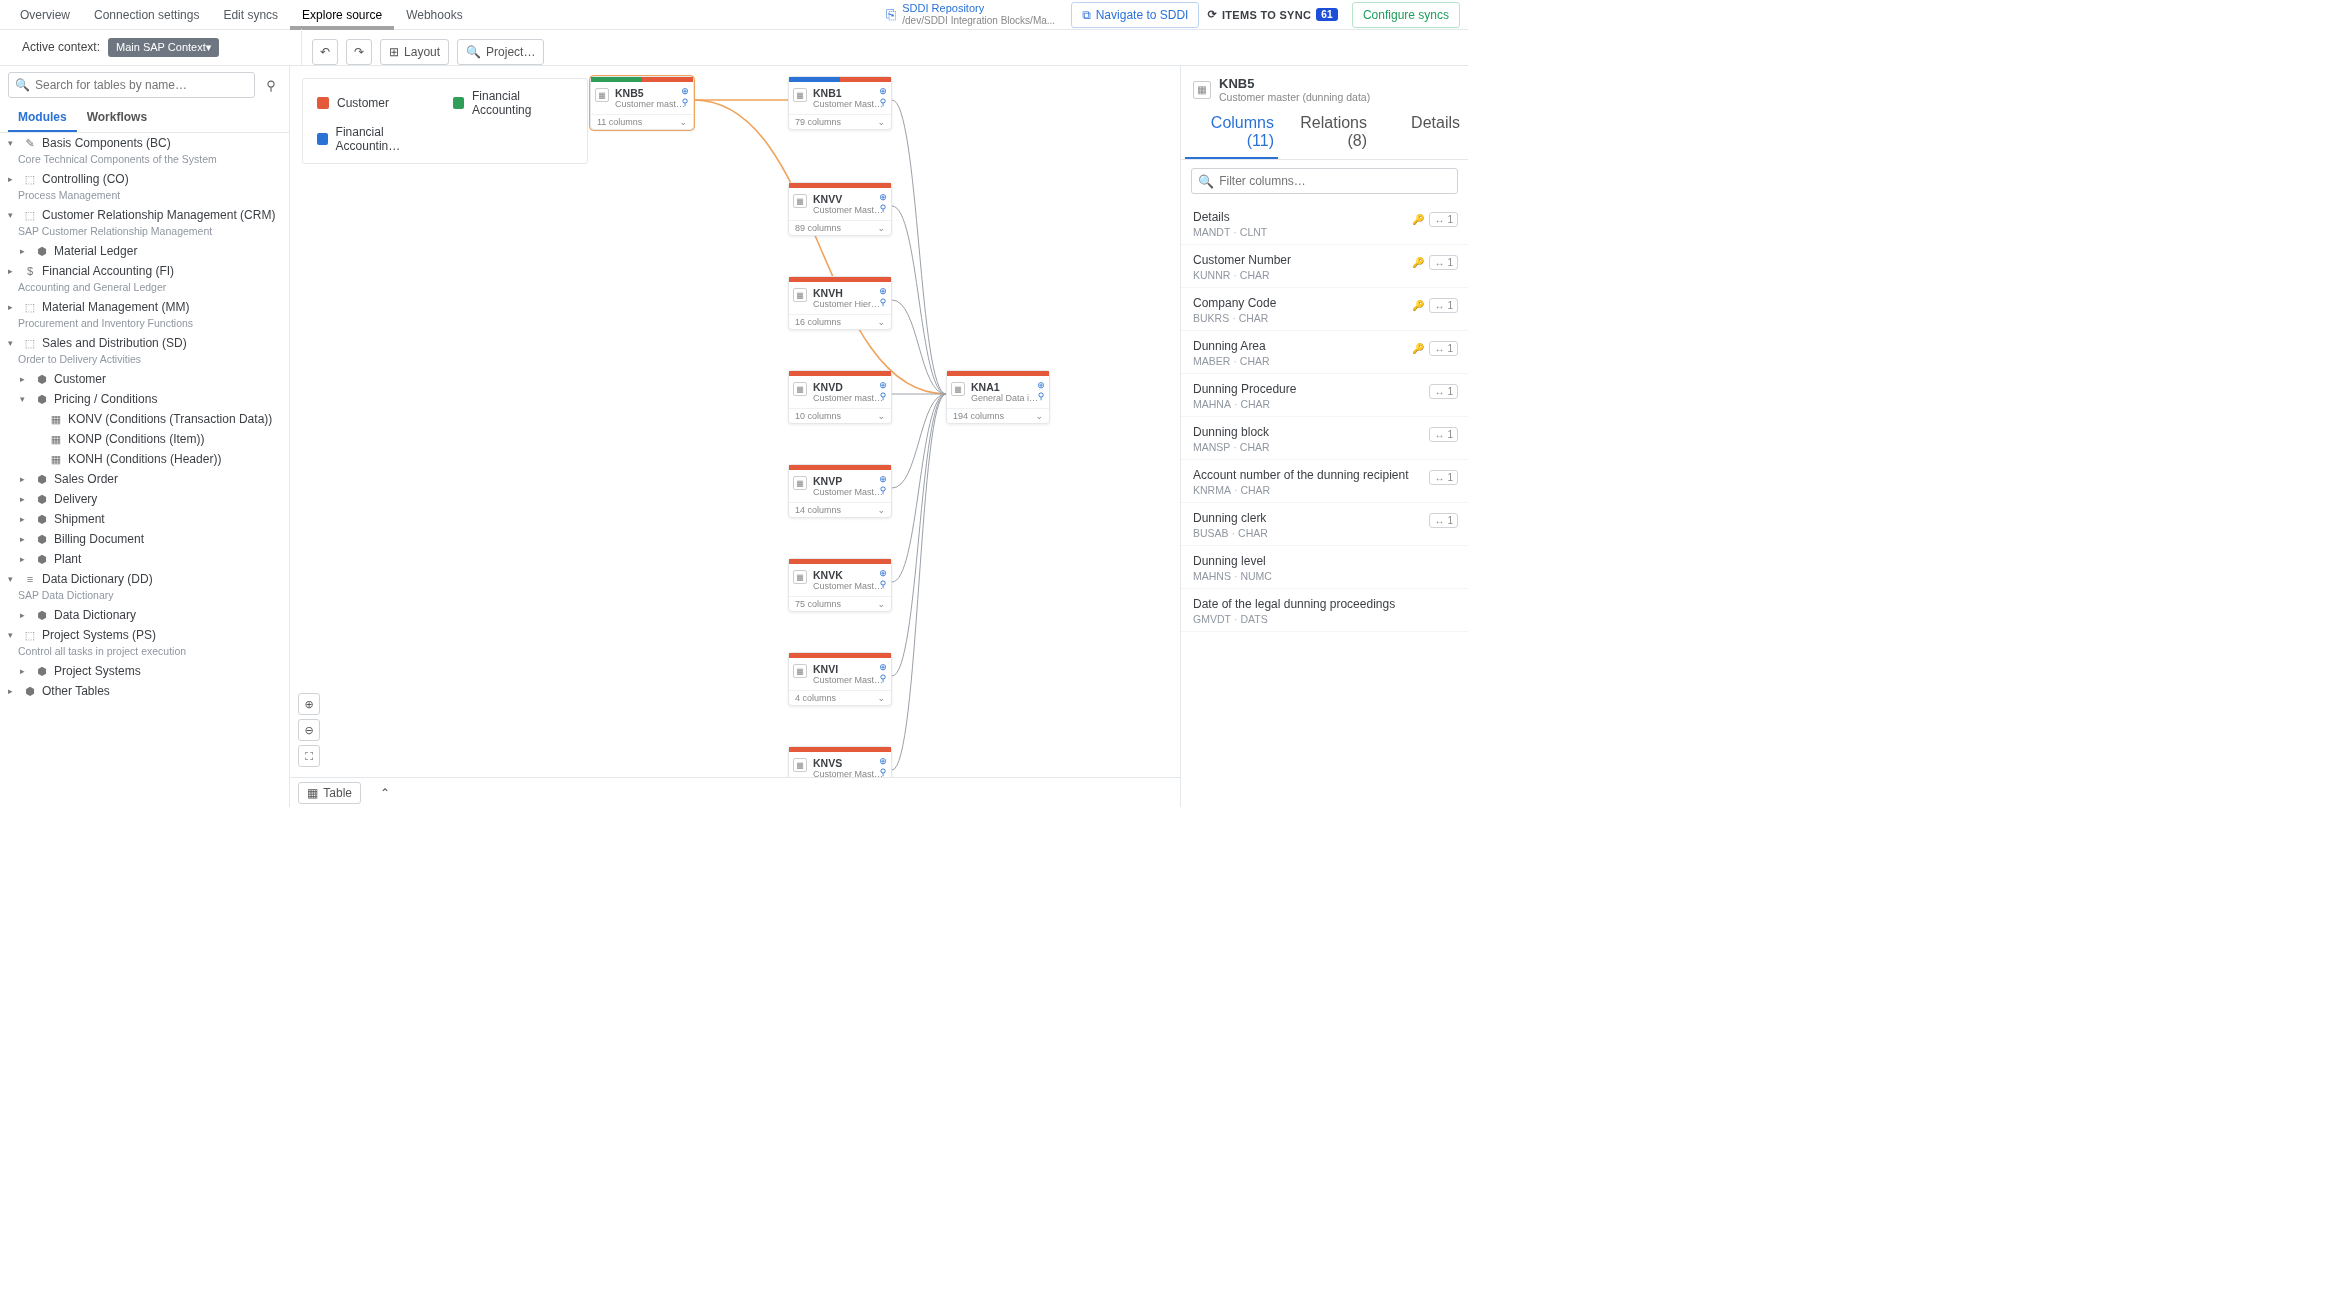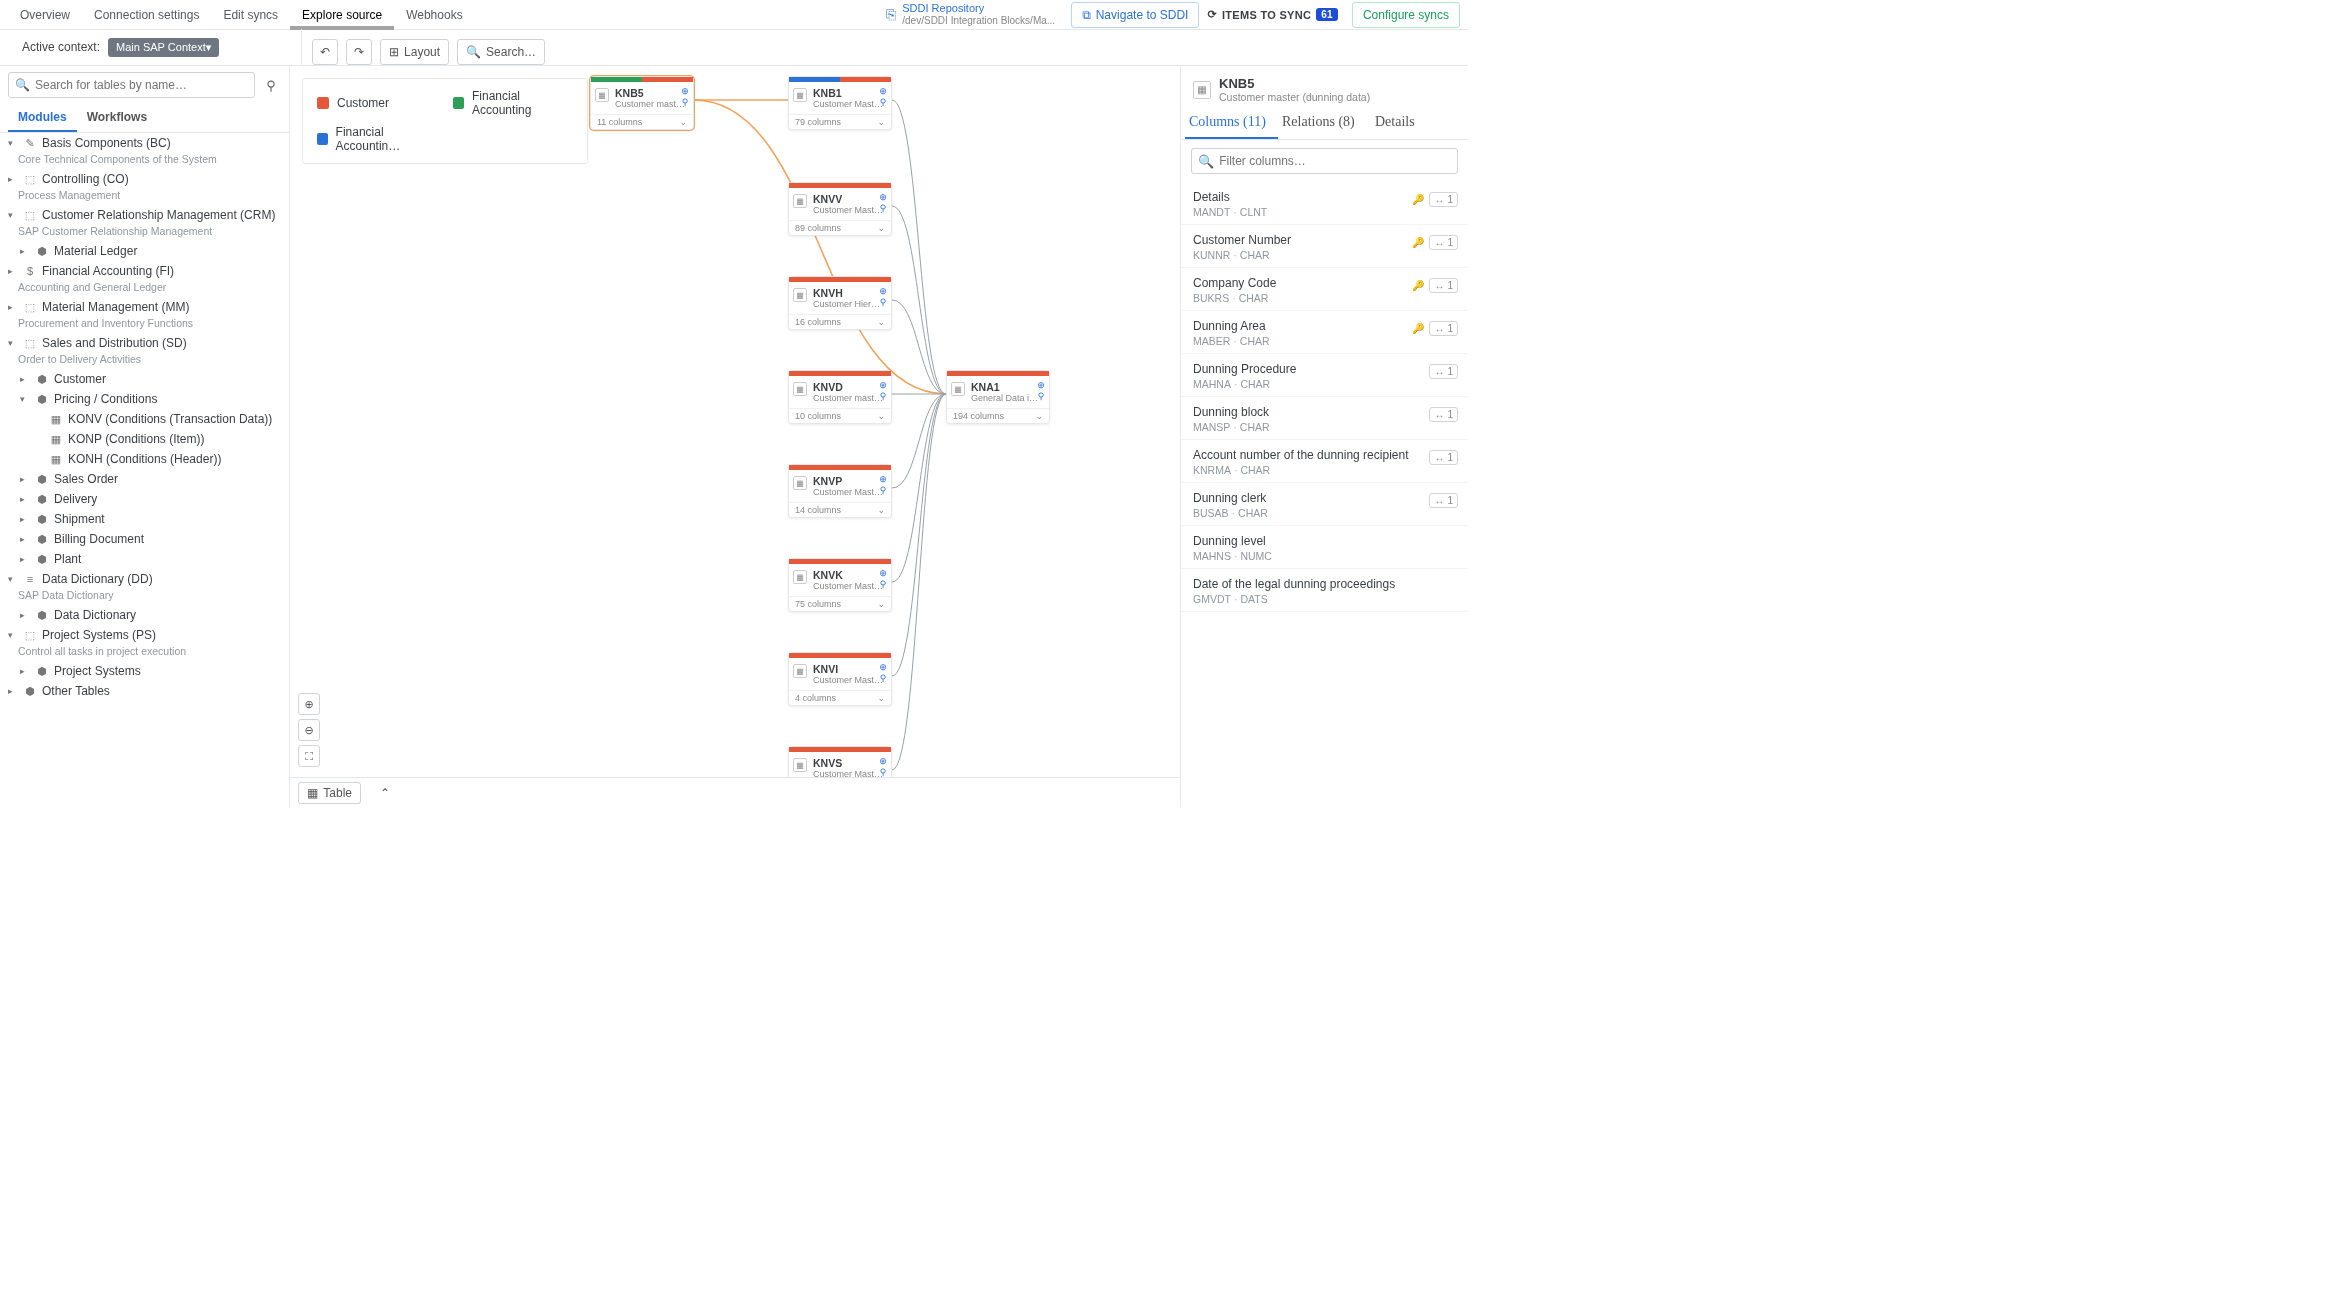--- a/index.html
+++ b/index.html
@@ -72,21 +72,21 @@
 .bottombar .bb { display:flex; align-items:center; gap:5px; font-size:12px; color:#555; padding:3px 8px; border:1px solid transparent; border-radius:3px; cursor:pointer; }
 .bottombar .bb.active { border-color:#cfd3d8; }
 
 
 .details { width: 288px; border-left: 1px solid #e5e8eb; display:flex; flex-direction:column; }
 .details-hdr { display:flex; align-items:center; gap:8px; padding:10px 12px 4px; }
 .details-hdr .dic { width:18px; height:18px; border:1px solid #ccc; border-radius:2px; display:flex; align-items:center; justify-content:center; font-size:10px; color:#888; }
 .details-hdr .dtitle { font-weight:600; font-size:13px; }
 .details-hdr .dsub { font-size:10.5px; color:#888; }
 .details-tabs { display:flex; border-bottom:1px solid #e5e8eb; padding:0 4px; }
-.details-tabs .dt { flex:1; text-align:left; padding:7px 4px; font-size:14px; color:#555; cursor:pointer;font-family:Liberation Serif, serif; }
+.details-tabs .dt { flex:1; text-align:right; padding:7px 4px; font-size:16px; color:#555; cursor:pointer; }
 .details-tabs .dt.active { color:#2b72d6; border-bottom:2px solid #2b72d6; font-weight:500; }
 .filter-cols { padding:8px 10px; }
 .filter-cols .fc { display:flex; align-items:center; border:1px solid #cfd3d8; border-radius:3px; height:26px; padding:0 6px; gap:5px; }
 .filter-cols input { border:none; outline:none; flex:1; font-size:12px; }
 .col-list { flex:1; overflow-y:auto; }
 .col-item { padding:8px 12px 6px; border-bottom:1px solid #f2f4f6; position:relative; }
 .col-item .ctitle { font-size:12px; font-weight:500; color:#3b3f44; }
 .col-item .cmeta { font-size:10.5px; color:#9097a0; margin-top:2px; }
 .col-item .cdot { color:#b8bdc3; padding:0 3px; }
 .col-item .cicons { position:absolute; right:10px; top:10px; display:flex; align-items:center; gap:5px; font-size:10px; color:#888; }
@@ -129,21 +129,21 @@
   </div>
   <div class="canvas-toolbar">
     <button class="tb-btn icon-only">↶</button>
     <button class="tb-btn icon-only">↷</button>
     <button class="tb-btn">
       <span>⊞</span>
       <span>Layout</span>
     </button>
     <button class="tb-btn">
       <span>🔍</span>
-      <span>Search…</span>
+      <span>Project…</span>
     </button>
   </div>
 </div>
 
 <div class="main">
 
   <div class="sidebar">
     <div class="search-row">
       <div class="search-box">
         <span>🔍</span>

